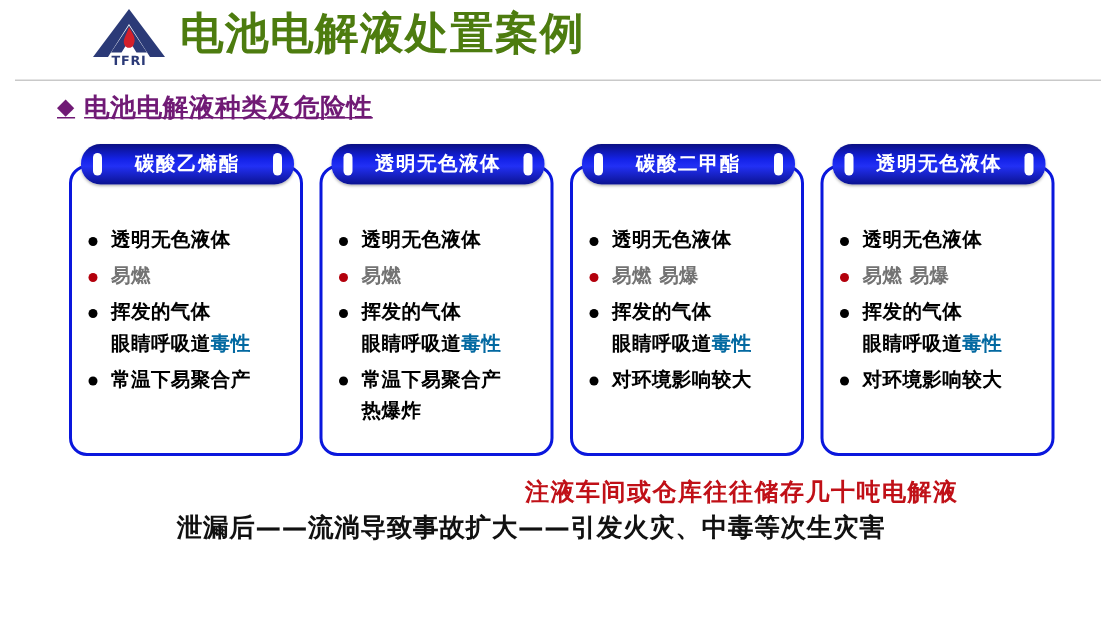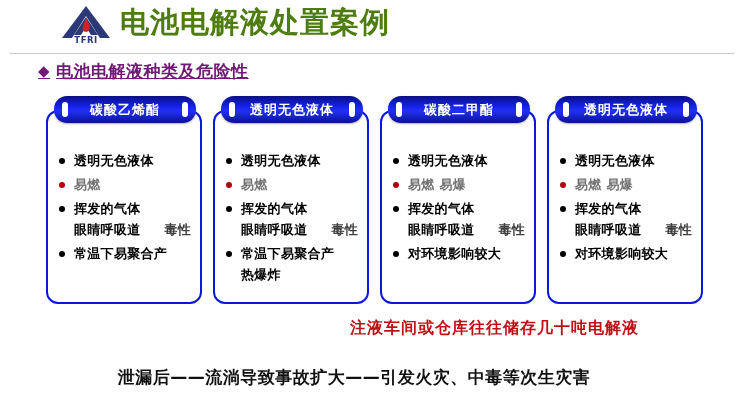--- a/index.html
+++ b/index.html
@@ -164,40 +164,39 @@
     border-radius: 50%;
     background: #000000;
   }
   .card-list li.danger .dot { background: #b3000c; }
   .card-list li.danger { color: #737373; }
   .card-list li .sub {
     display: block;
     color: #000000;
   }
   .card-list li .sub .red {
-    color: #404040;
-    margin-left: 24px;
+    color: #0369a1;
   }
 
   
   #footer-warning {
     position: absolute;
     left: 0;
     top: 318px;
     width: 639px;
     text-align: right;
     font-size: 16px;
     font-weight: bold;
     color: #c01017;
     letter-spacing: 1px;
   }
   #footer-note {
     position: absolute;
     left: 0;
-    top: 366px;
+    top: 340px;
     width: 708px;
     text-align: center;
     font-size: 17px;
     font-weight: bold;
     color: #111111;
     letter-spacing: 0.5px;
   }
 </style>
 </head>
 <body>

